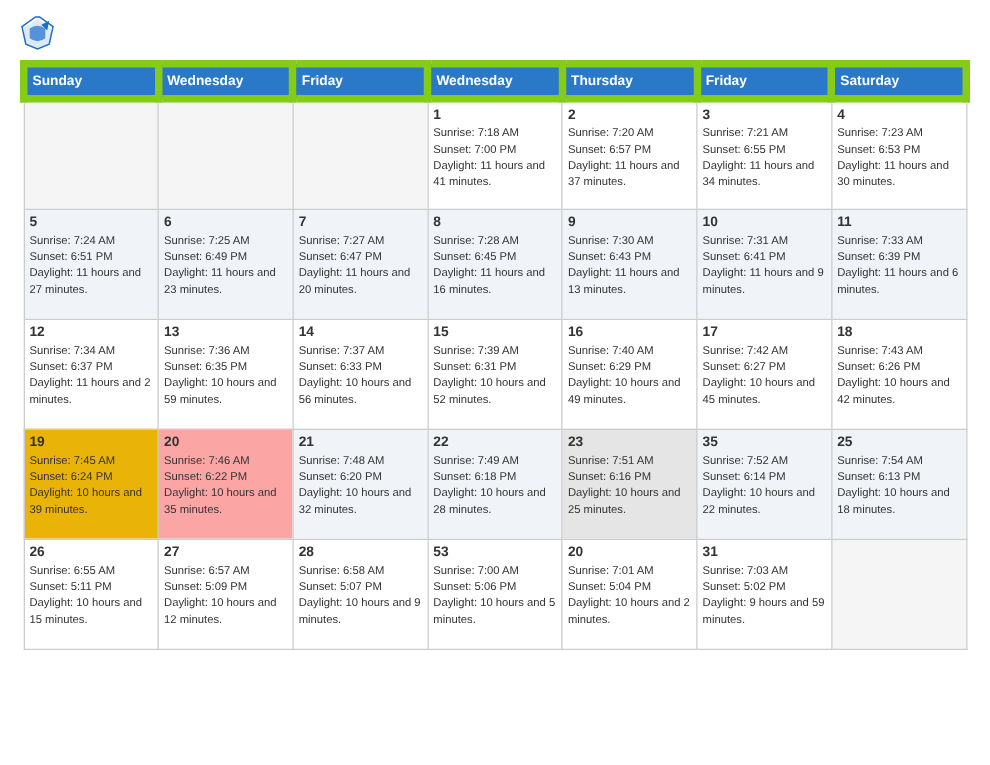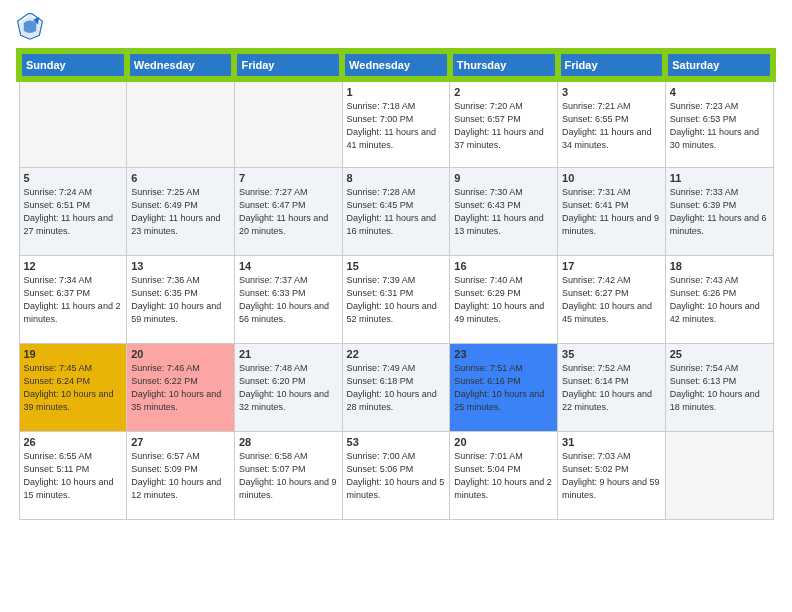--- a/index.html
+++ b/index.html
@@ -225,21 +225,21 @@
             <div class="day-info">Sunrise: 7:46 AM<br>Sunset: 6:22 PM<br>Daylight: 10 hours and 35 minutes.</div>
           </td>
           <td style="background: rgb(240, 244, 248);">
             <span class="day-number">21</span>
             <div class="day-info">Sunrise: 7:48 AM<br>Sunset: 6:20 PM<br>Daylight: 10 hours and 32 minutes.</div>
           </td>
           <td style="background: rgb(240, 244, 248);">
             <span class="day-number">22</span>
             <div class="day-info">Sunrise: 7:49 AM<br>Sunset: 6:18 PM<br>Daylight: 10 hours and 28 minutes.</div>
           </td>
-          <td style="background: #3b82f6;">
+          <td style="background: #e5e5e5;">
             <span class="day-number">23</span>
             <div class="day-info">Sunrise: 7:51 AM<br>Sunset: 6:16 PM<br>Daylight: 10 hours and 25 minutes.</div>
           </td>
           <td style="background: rgb(240, 244, 248);">
             <span class="day-number">35</span>
             <div class="day-info">Sunrise: 7:52 AM<br>Sunset: 6:14 PM<br>Daylight: 10 hours and 22 minutes.</div>
           </td>
           <td style="background: rgb(240, 244, 248);">
             <span class="day-number">25</span>
             <div class="day-info">Sunrise: 7:54 AM<br>Sunset: 6:13 PM<br>Daylight: 10 hours and 18 minutes.</div>

